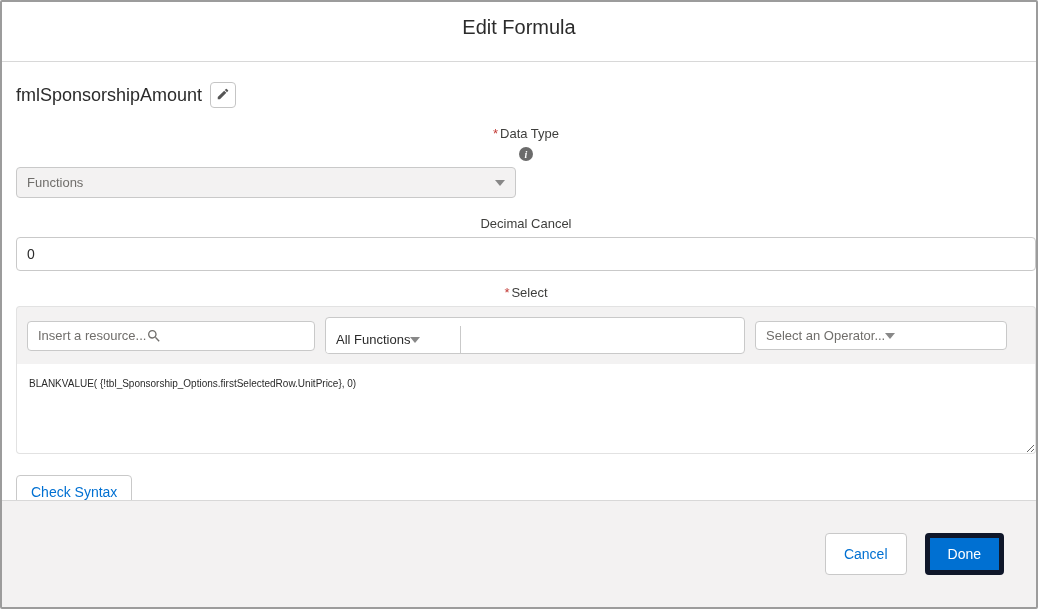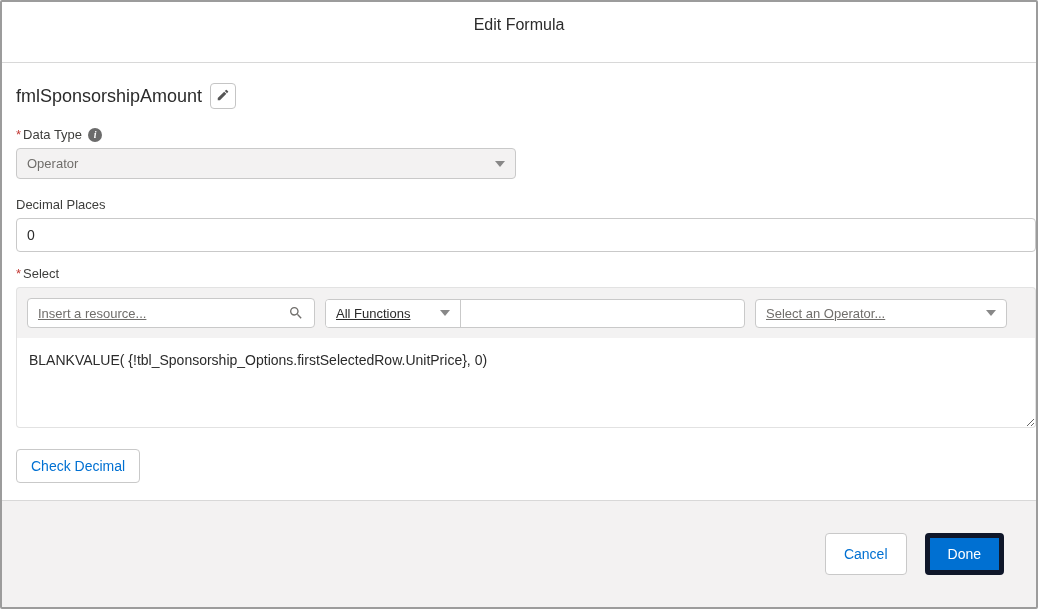--- a/index.html
+++ b/index.html
@@ -15,23 +15,23 @@
       border: 2px solid #9c9c9c;
       border-radius: 2px;
       width: 1038px;
       height: 609px;
       display: flex;
       flex-direction: column;
       background: #fff;
     }
     .modal-title {
       text-align: center;
-      font-size: 16px;
+      font-size: 20px;
       font-weight: 400;
-      padding: 14px 0 28px 0;
+      padding: 14px 0 22px 0;
       color: #2b2b2b;
       border-bottom: 1px solid #d8d8d8;
     }
     .modal-body {
       flex: 1;
       padding: 20px 0 14px 14px;
       overflow: auto;
     }
     .api-name-row {
       display: flex;
@@ -55,20 +55,21 @@
       cursor: pointer;
     }
     .edit-icon-btn svg { width: 14px; height: 14px; fill: #555; }
     .field-label {
       font-size: 13px;
       color: #3e3e3c;
       margin-bottom: 6px;
       display: flex;
       align-items: center;
       gap: 6px;
+      flex-direction: column;
     }
     .required-asterisk { color: #c23934; margin-right: 2px; }
     .info-icon {
       width: 14px; height: 14px;
       border-radius: 50%;
       background: #6b6b6b;
       color: #fff;
       font-size: 10px;
       font-weight: bold;
       display: inline-flex;
@@ -110,41 +111,39 @@
       gap: 10px;
       align-items: center;
     }
     .combo {
       border: 1px solid #c9c9c9;
       border-radius: 4px;
       background: #fff;
       display: flex;
       align-items: center;
       padding: 6px 10px;
-      justify-content: space-between;
       color: #706e6b;
       font-size: 13px;
-      text-decoration: underline;
     }
     .combo-resource { flex: 0 0 288px; }
     .combo-group { display: flex; flex: 0 0 420px; border: 1px solid #c9c9c9; border-radius: 4px; overflow: hidden; background: #fff; }
     .combo-group .combo { border: none; border-radius: 0; }
-    .combo-allfn { flex: 0 0 135px; border-right: 1px solid #c9c9c9 !important; color: #2b2b2b; }
+    .combo-allfn { flex: 0 0 135px; border-right: 1px solid #c9c9c9 !important; color: #2b2b2b; margin-top: 8px; }
     .combo-insertfn { flex: 1; }
     .combo-operator { flex: 0 0 252px; }
     .search-svg { width: 16px; height: 16px; fill: #706e6b; flex-shrink: 0; }
     .formula-text {
       width: 100%;
       min-height: 90px;
       border: 1px solid #e2e2e2;
       border-top: none;
       border-radius: 0 0 4px 4px;
       background: #fff;
       padding: 14px 12px;
-      font-size: 14px;
+      font-size: 10px;
       color: #2b2b2b;
       resize: both;
       font-family: -apple-system, BlinkMacSystemFont, "Segoe UI", Arial, sans-serif;
       margin-bottom: 18px;
     }
     .check-syntax-btn {
       border: 1px solid #c9c9c9;
       border-radius: 4px;
       background: #fff;
       color: #0070d2;
@@ -185,25 +184,25 @@
             </svg>
         </span>
       </button>
     </div>
 
     <div class="field-label">
       <span><span class="required-asterisk">*</span><span>Data Type</span></span>
       <span class="info-icon">i</span>
     </div>
     <div class="select-locked">
-      <span>Operator</span>
+      <span>Functions</span>
       <span class="chevron-down"></span>
     </div>
 
-    <div class="field-label">Decimal Places</div>
+    <div class="field-label">Decimal Cancel</div>
     <input class="text-input" type="text" value="0" style="">
 
     <div class="field-label">
       <span><span class="required-asterisk">*</span><span>Select</span></span>
     </div>
 
     <div class="formula-builder-bar">
       <div class="combo combo-resource">
         <span>Insert a resource...</span>
         <svg class="search-svg" viewBox="0 0 24 24">
@@ -216,20 +215,20 @@
           <span class="chevron-down"></span>
         </div>
       </div>
       <div class="combo combo-operator">
         <span>Select an Operator...</span>
         <span class="chevron-down"></span>
       </div>
     </div>
     <textarea class="formula-text" style="">BLANKVALUE( {!tbl_Sponsorship_Options.firstSelectedRow.UnitPrice}, 0)</textarea>
 
-    <button class="check-syntax-btn">Check Decimal</button>
+    <button class="check-syntax-btn">Check Syntax</button>
   </div>
 
   <div class="modal-footer">
     <button class="btn btn-neutral">Cancel</button>
     <button class="btn btn-brand">Done</button>
   </div>
 </div>
 
 </body></html>

